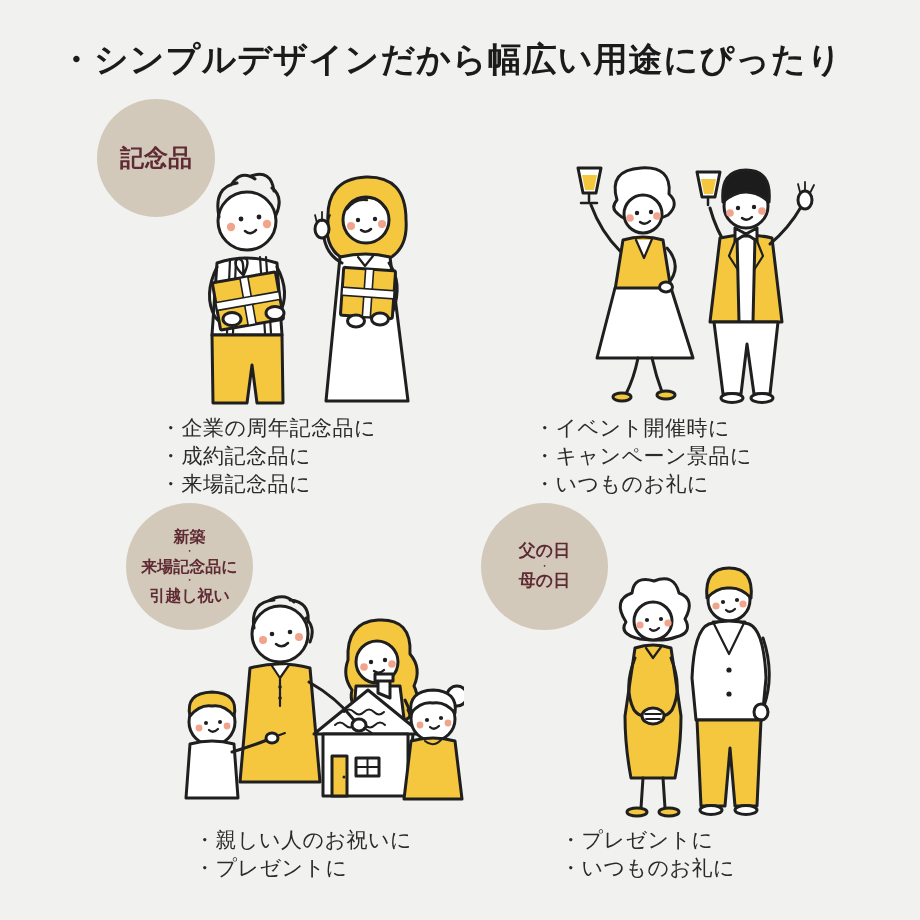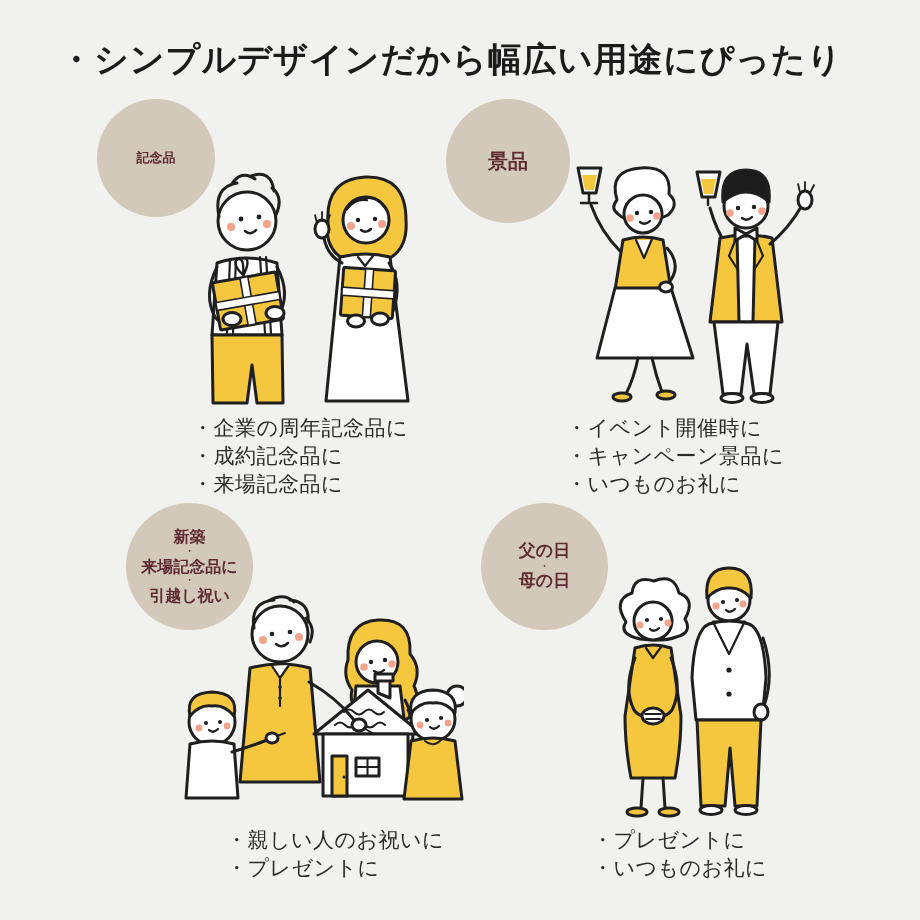--- a/index.html
+++ b/index.html
@@ -27,38 +27,38 @@
     z-index:1;
   }
   .badge .line{display:block;line-height:1.22;}
   .badge .dot{display:block;font-size:9px;line-height:1.1;}
 
   .illo{position:absolute;z-index:2;}
 
   .bullets{
     position:absolute;z-index:3;
     font-size:21px;line-height:28px;font-weight:500;
-    color:#2b2b2b;letter-spacing:0.5px;white-space:nowrap;margin-left:32px;
+    color:#2b2b2b;letter-spacing:0.5px;white-space:nowrap;
   }
   .bullets .item{display:block;}
 
   
   svg .s{fill:none;stroke:#1f1f1f;stroke-width:3;stroke-linecap:round;stroke-linejoin:round;}
   svg .f{stroke:#1f1f1f;stroke-width:3;stroke-linejoin:round;}
   svg .eye{fill:#1f1f1f;stroke:none;}
   svg .ch{fill:#f2a38c;stroke:none;}
 </style>
 </head>
 <body>
 
 <div id="canvas">
 
   <h1 class="title">・シンプルデザインだから幅広い用途にぴったり</h1>
 
-  <div class="badge" style="left:97px;top:99px;width:118px;height:118px;font-size:13px;">
+  <div class="badge" style="left:97px;top:99px;width:118px;height:118px;font-size:24px;">
     <span class="line">記念品</span>
   </div>
 
   <svg class="illo" style="left:175px;top:163px;" width="258" height="245" viewBox="0 0 258 245">
 
     <circle class="f" fill="#ffffff" cx="72" cy="58" r="29"></circle>
     <path class="s" d="M44,54 Q38,24 62,20 M56,22 Q66,6 80,16 M76,13 Q96,6 99,28 M97,25 Q109,34 101,52"></path>
     <circle class="eye" cx="66" cy="56" r="2.4"></circle>
       <circle class="eye" cx="84" cy="54" r="2.4"></circle>
     <path class="s" style="stroke-width:2.5" d="M70,68 q6,5 11,-1"></path>
@@ -100,23 +100,20 @@
     <ellipse class="f" fill="#ffffff" cx="205" cy="156" rx="8.5" ry="6"></ellipse>
     <ellipse class="f" fill="#ffffff" cx="181" cy="158" rx="8.5" ry="6"></ellipse>
   </svg>
 
   <div class="bullets" style="left:160px;top:414px;">
     <span class="item">・企業の周年記念品に</span>
     <span class="item">・成約記念品に</span>
     <span class="item">・来場記念品に</span>
   </div>
 
-  <div class="badge" style="left:446px;top:99px;width:124px;height:124px;font-size:20px;">
-    <span class="line">景品</span>
-  </div>
 
   <svg class="illo" style="left:556px;top:158px;" width="266" height="248" viewBox="0 0 266 248">
 
     <g>
       <path class="f" fill="#ffffff" d="M22,10 L45,10 L40,35 L27,35 Z"></path>
       <path fill="#f5c73f" d="M26,17 L41,17 L38,32 L29,32 Z"></path>
       <path class="s" style="stroke-width:2.5" d="M33,35 L33,43 M25,45 L41,45"></path>
     </g>
     <path class="s" d="M35,47 Q45,74 64,93"></path>
     <path class="f" fill="#ffffff" d="M61,42 Q52,12 85,10 Q116,8 113,36 Q124,46 112,57 Q98,64 85,62 Q70,64 62,56 Q54,50 61,42 Z"></path>

